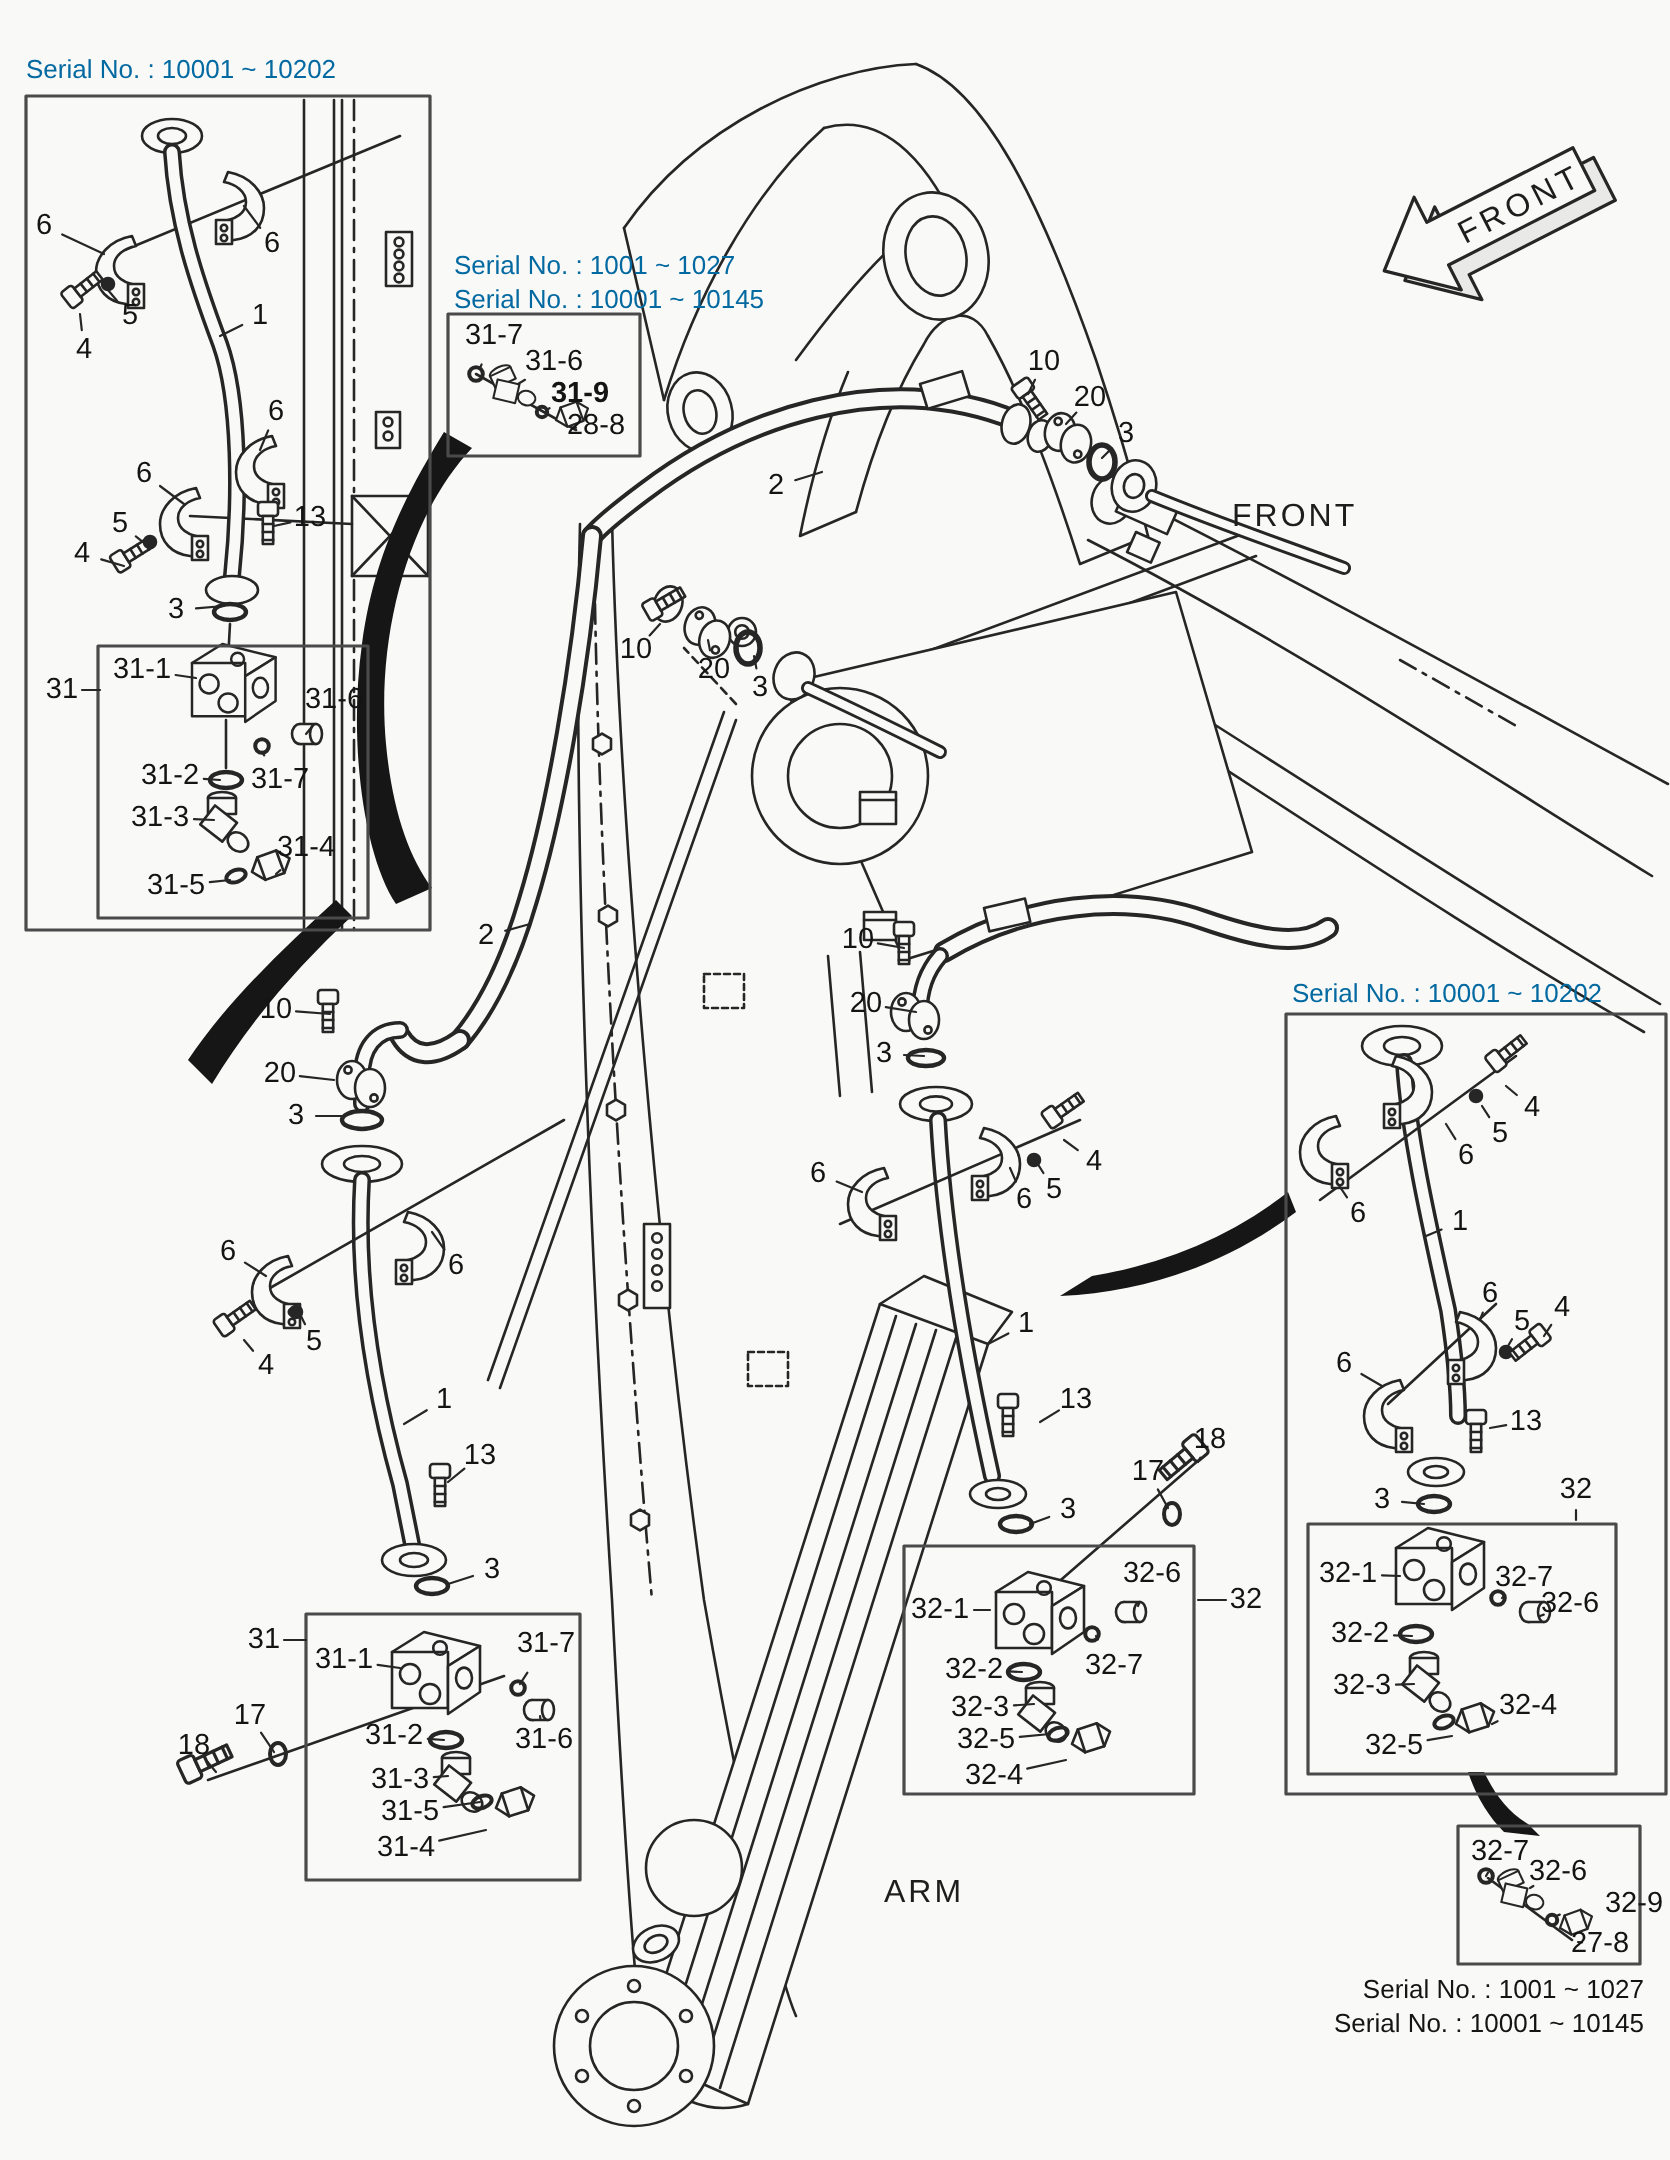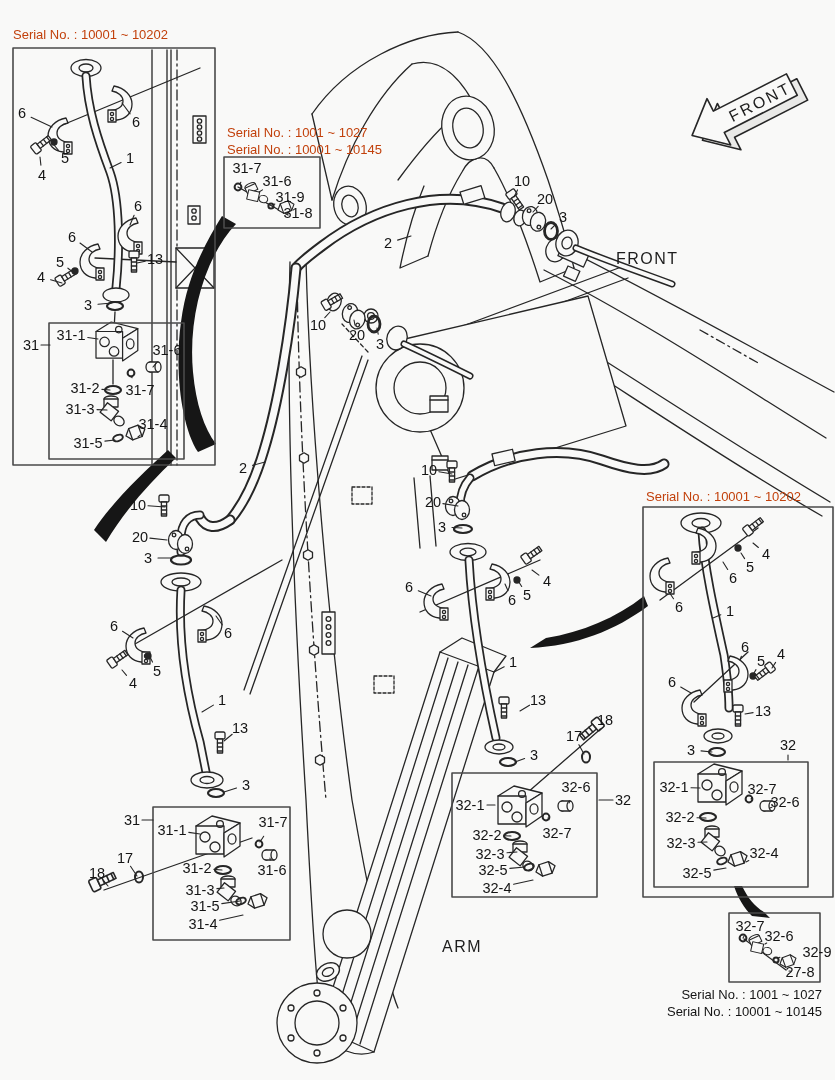--- a/index.html
+++ b/index.html
@@ -1,21 +1,21 @@
 <!DOCTYPE html>
 <html><head>
 <meta charset="utf-8">
 <style>
   html,body{margin:0;padding:0;background:#ddd;}
   .stage{position:relative;width:835px;height:1080px;background:var(--bg,#f9f9f8);
          font-family:"Liberation Sans",sans-serif;overflow:hidden;}
   svg.art{position:absolute;left:0;top:0;}
   .callout{position:absolute;transform:translate(-50%,-50%);font-size:14.5px;
            color:#141414;white-space:nowrap;line-height:1;}
-  .serial{position:absolute;font-size:13px;color:#c2410c;white-space:nowrap;}
+  .serial{position:absolute;font-size:13px;color:#0369a1;white-space:nowrap;}
   .region{position:absolute;font-size:16px;letter-spacing:1.5px;color:#1d1d1d;}
   .br-serial{position:absolute;width:186px;text-align:right;line-height:16.5px;}
   .br-serial div{font-size:13px;color:#141414;white-space:nowrap;}
 </style>
 </head>
 <body>
 
 <div class="stage" style="--bg: #f9f9f8;">
 
 <svg class="art" width="835" height="1080" viewBox="0 0 835 1080">
@@ -493,22 +493,22 @@
       <span class="callout" style="left: 31px; top: 345px;">31</span>
       <span class="callout" style="left: 71px; top: 335px;">31-1</span>
       <span class="callout" style="left: 167px; top: 350px;">31-6</span>
       <span class="callout" style="left: 85px; top: 388px;">31-2</span>
       <span class="callout" style="left: 140px; top: 390px;">31-7</span>
       <span class="callout" style="left: 80px; top: 409px;">31-3</span>
       <span class="callout" style="left: 153px; top: 424px;">31-4</span>
       <span class="callout" style="left: 88px; top: 443px;">31-5</span>
       <span class="callout" style="left: 247px; top: 168px;">31-7</span>
       <span class="callout" style="left: 277px; top: 181px;">31-6</span>
-      <span class="callout" style="left: 290px; top: 197px;">31-9</span>
-      <span class="callout" style="left: 298px; top: 213px;">31-8</span>
+      <span class="callout" style="left: 290px; top: 197px; font-weight: bold;">31-9</span>
+      <span class="callout" style="left: 298px; top: 213px;">28-8</span>
       <span class="callout" style="left: 522px; top: 181px;">10</span>
       <span class="callout" style="left: 545px; top: 199px;">20</span>
       <span class="callout" style="left: 563px; top: 217px;">3</span>
       <span class="callout" style="left: 388px; top: 243px;">2</span>
       <span class="callout" style="left: 318px; top: 325px;">10</span>
       <span class="callout" style="left: 357px; top: 335px;">20</span>
       <span class="callout" style="left: 380px; top: 344px;">3</span>
       <span class="callout" style="left: 243px; top: 468px;">2</span>
       <span class="callout" style="left: 138px; top: 505px;">10</span>
       <span class="callout" style="left: 140px; top: 537px;">20</span>

